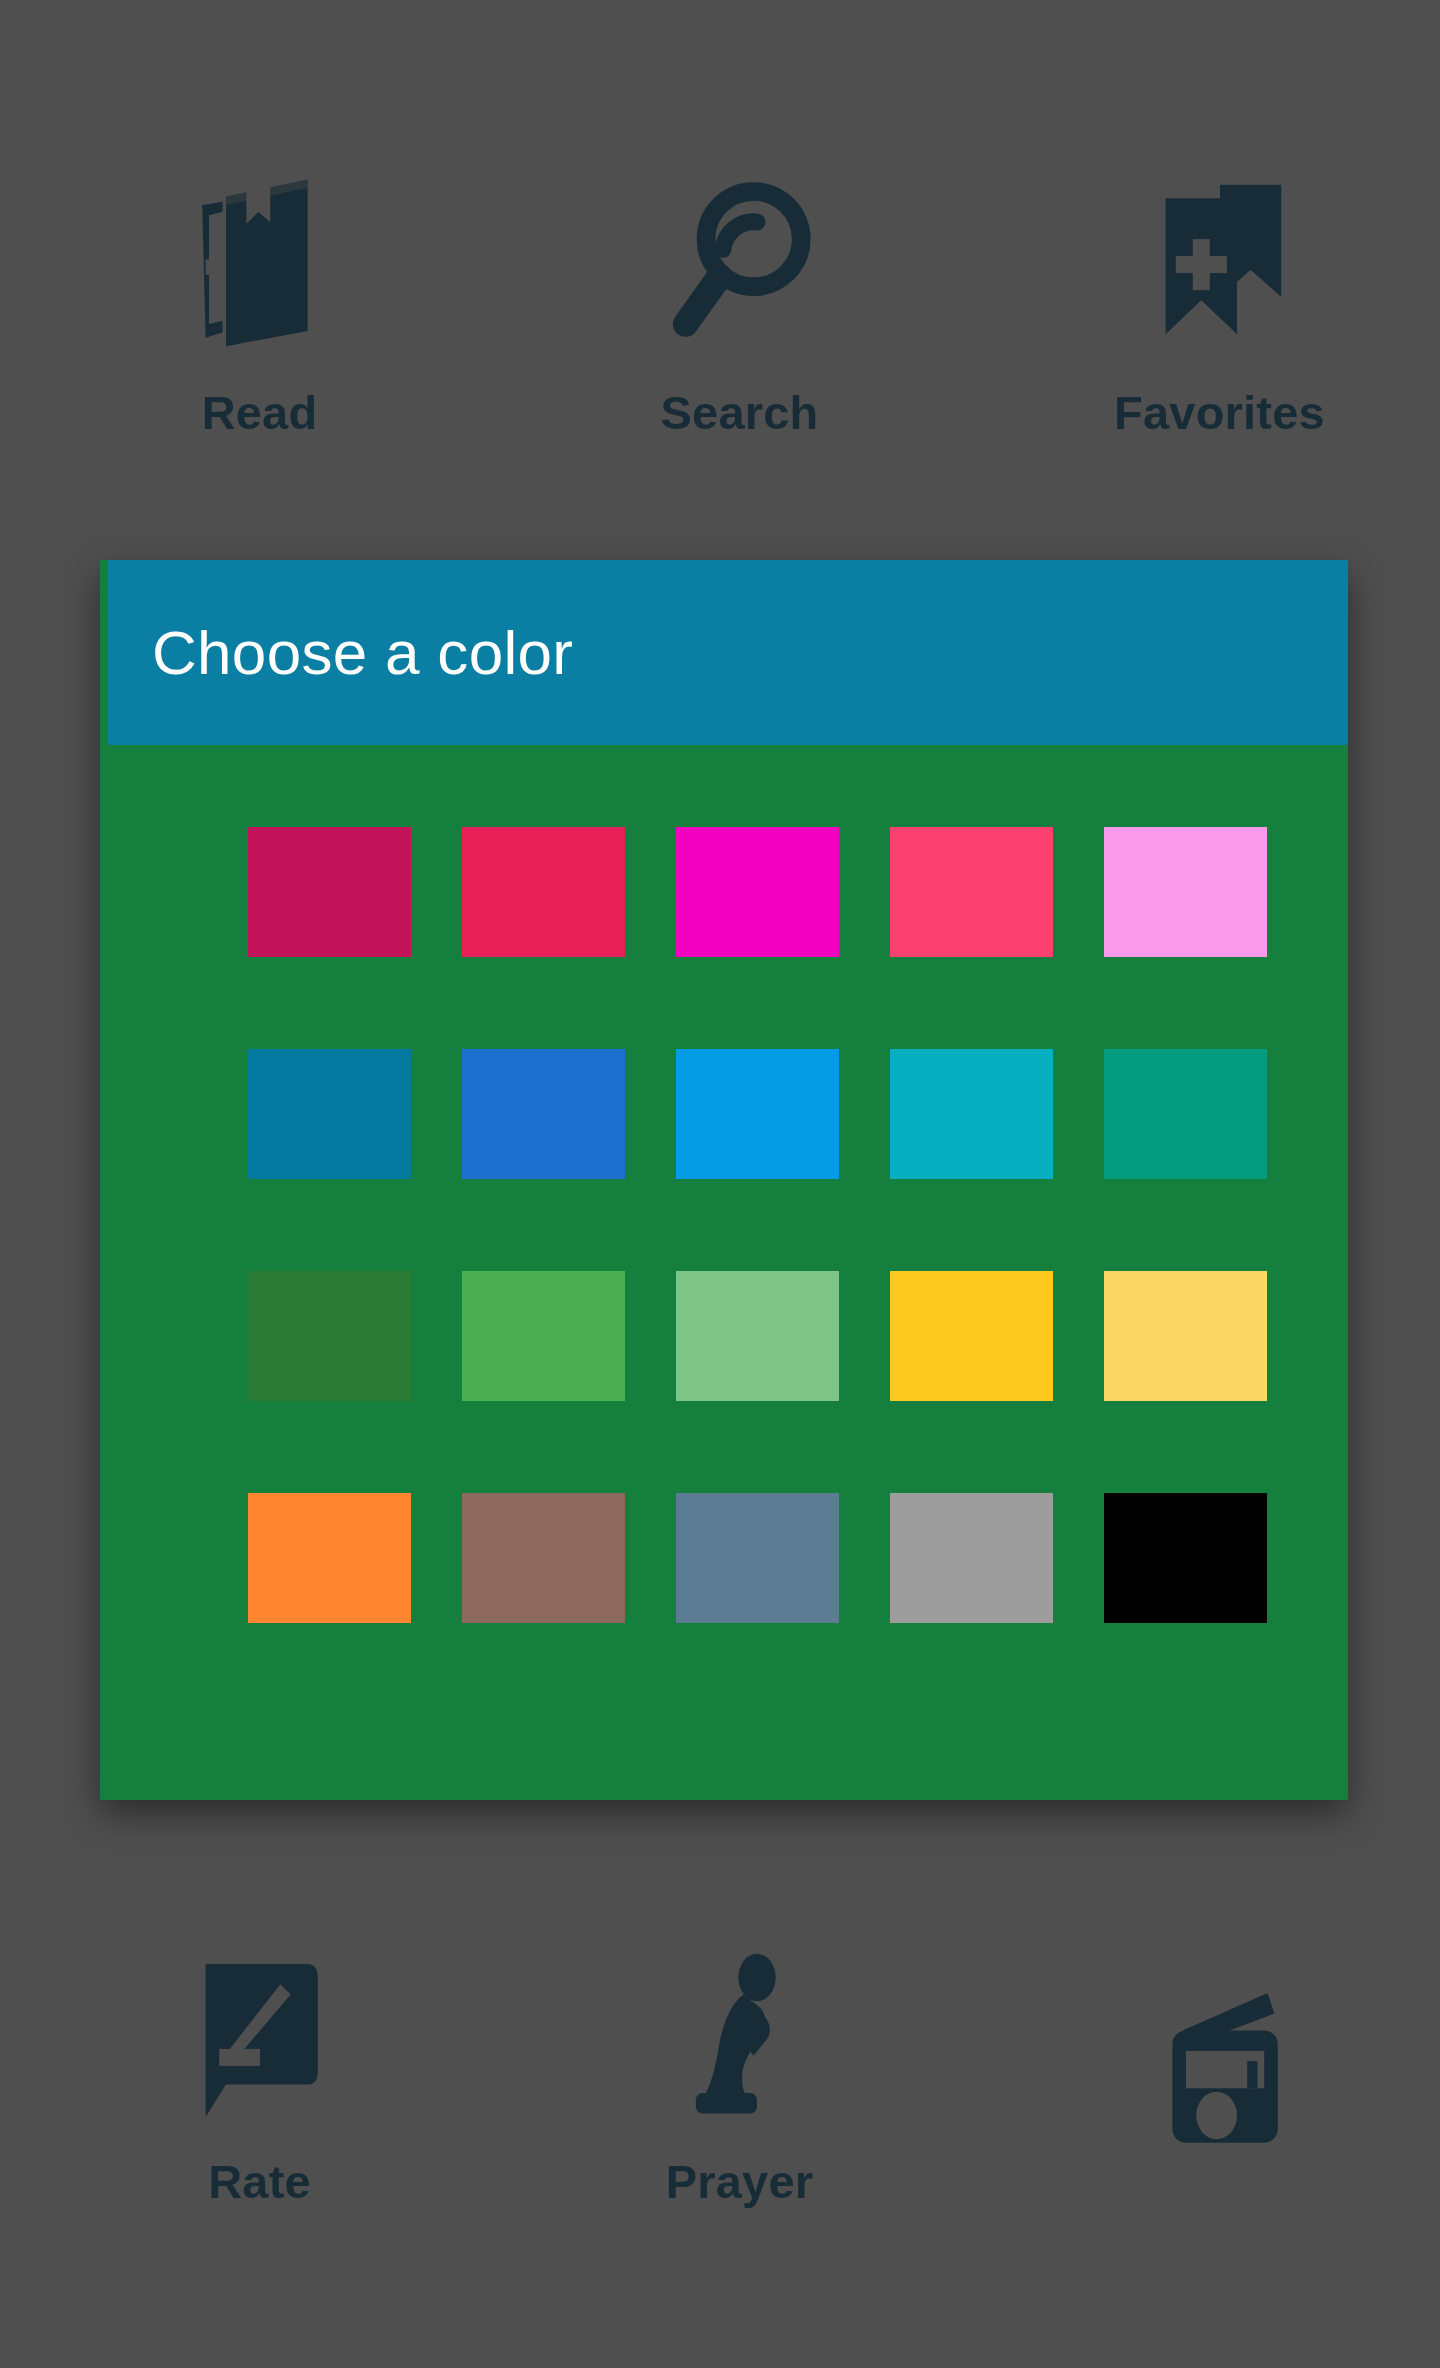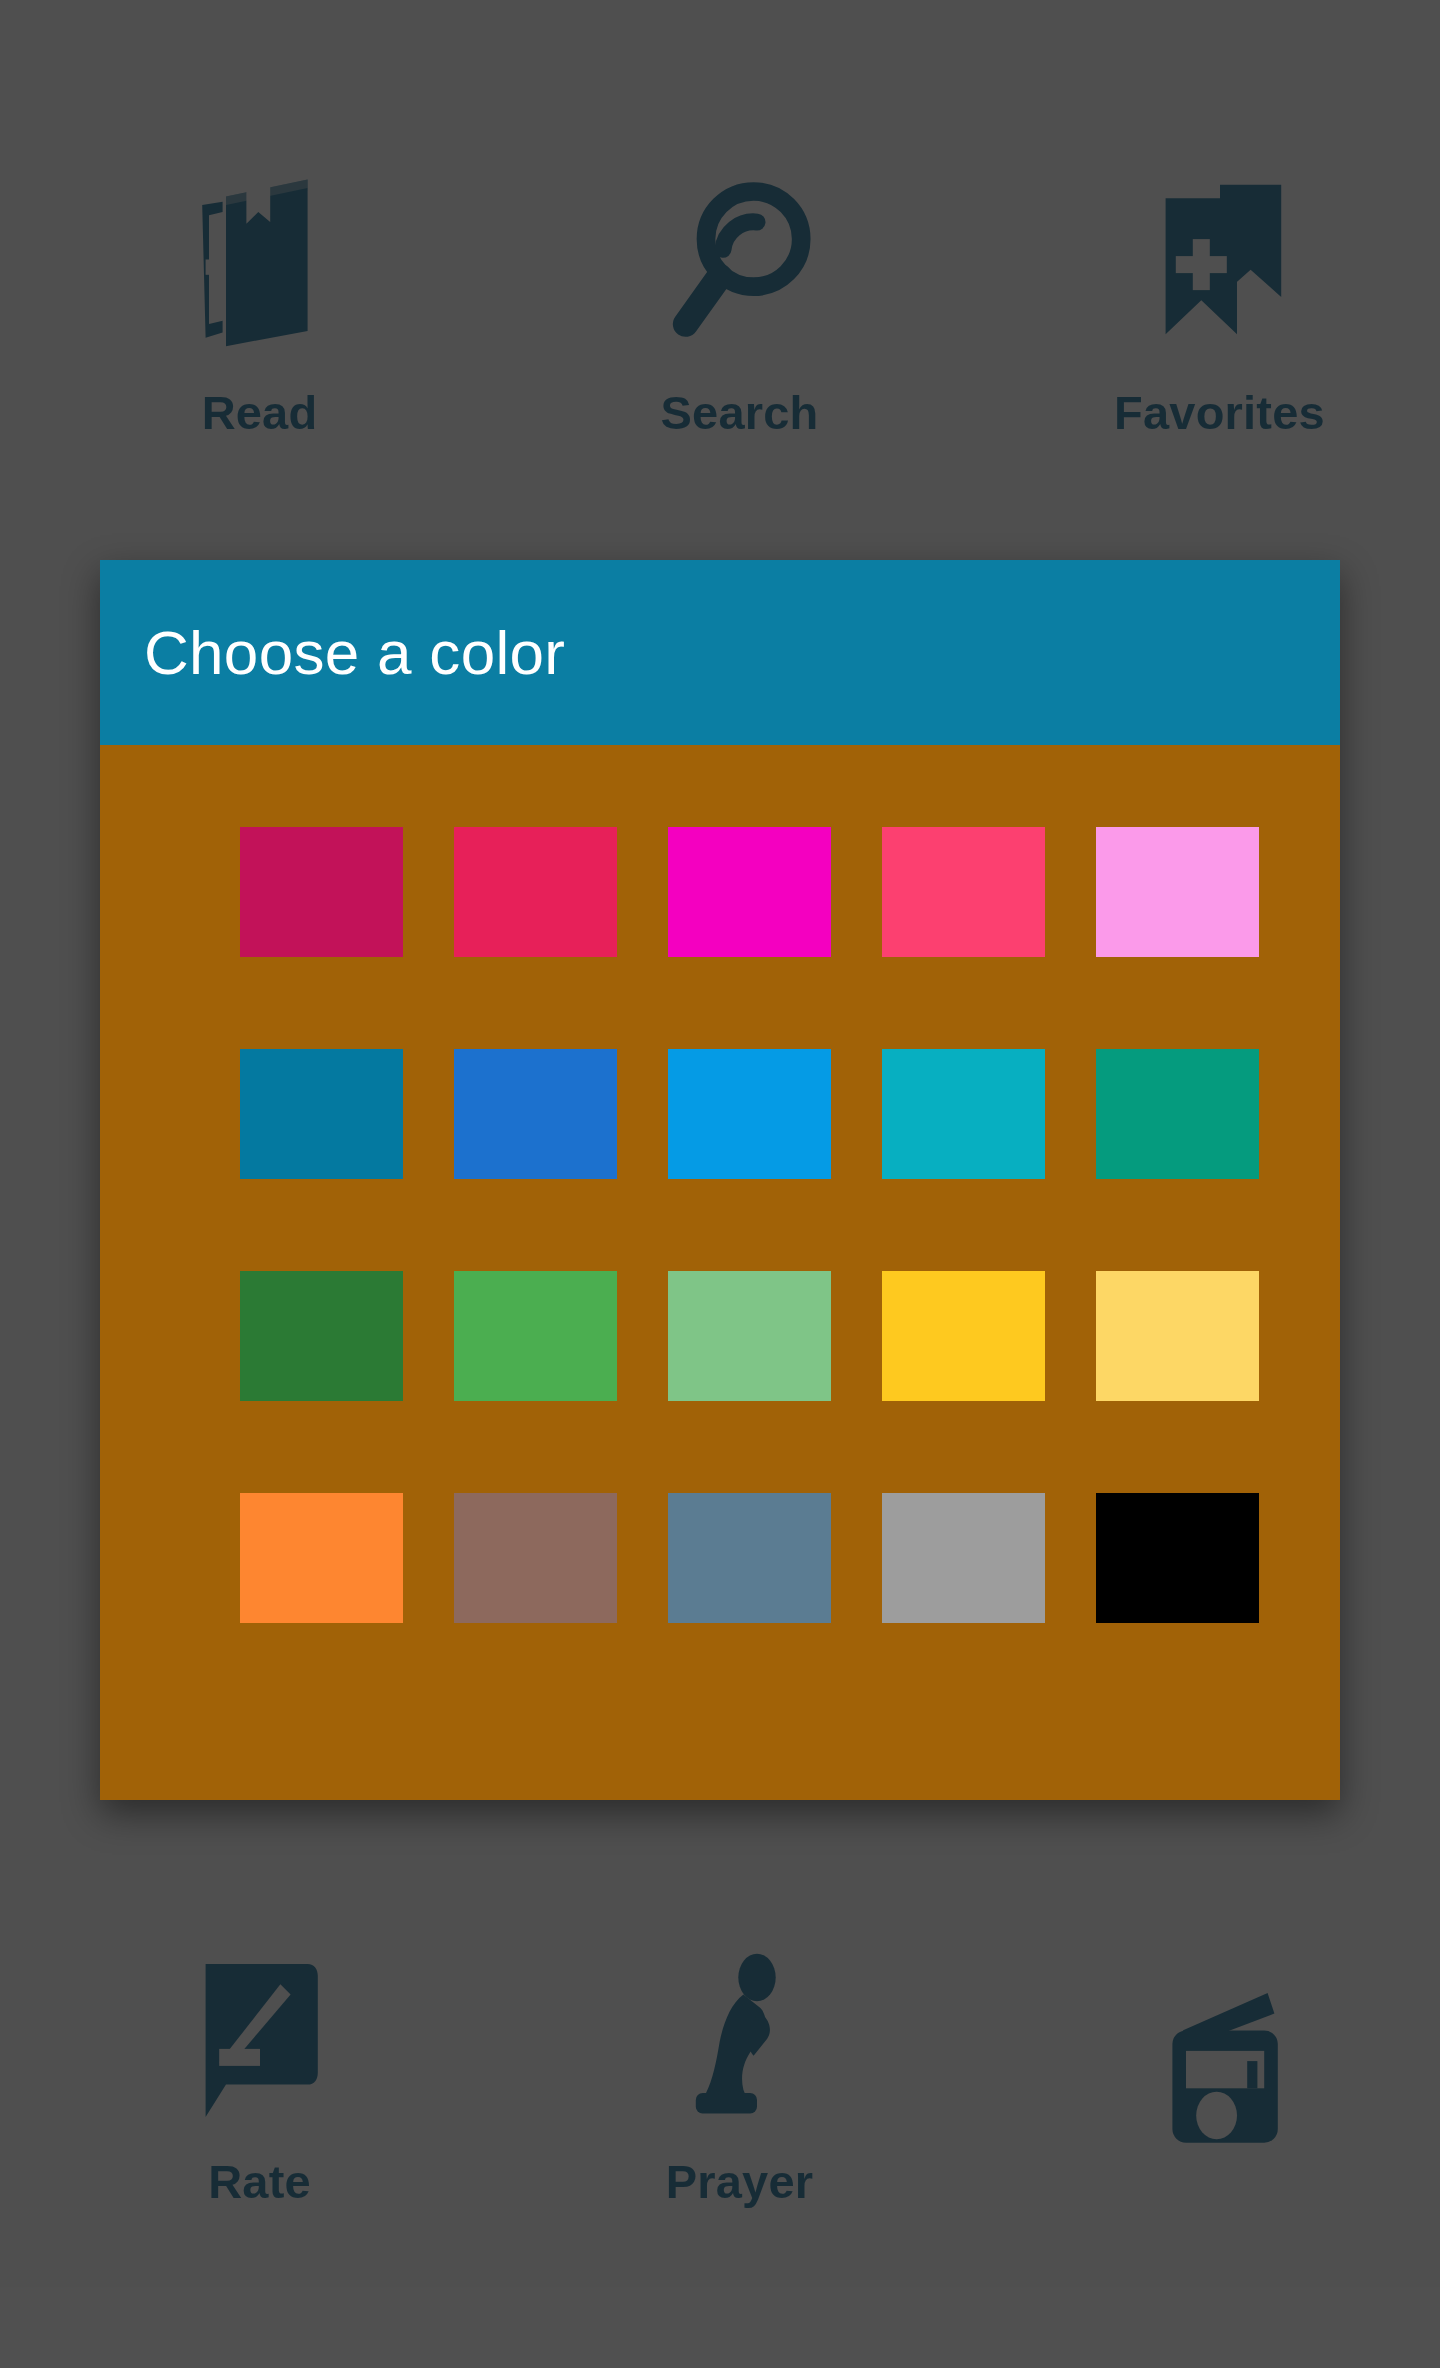--- a/index.html
+++ b/index.html
@@ -274,21 +274,21 @@
         <rect x="66" y="48" width="6" height="16" fill="#0d3040"></rect>
         <ellipse cx="48" cy="80" rx="12" ry="14" fill="#6a6a6a"></ellipse>
       </svg>
     </span>
   </div>
 
 </div>
 
 <div id="scrim"></div>
 
-<div id="color-dialog" style="background: #a16207;">
+<div id="color-dialog" style="background: #15803d; padding-left: 8px;">
 
   <div id="dialog-header" style="background: rgb(11, 126, 163);">
     <span id="dialog-title" style="color: rgb(255, 255, 255);">Choose a color</span>
   </div>
 
   <div id="dialog-body">
 
     <div class="swatch-row">
       <span class="swatch-slot">
           <button class="swatch" style="background:#C21259;" aria-label="#C21259"></button>

